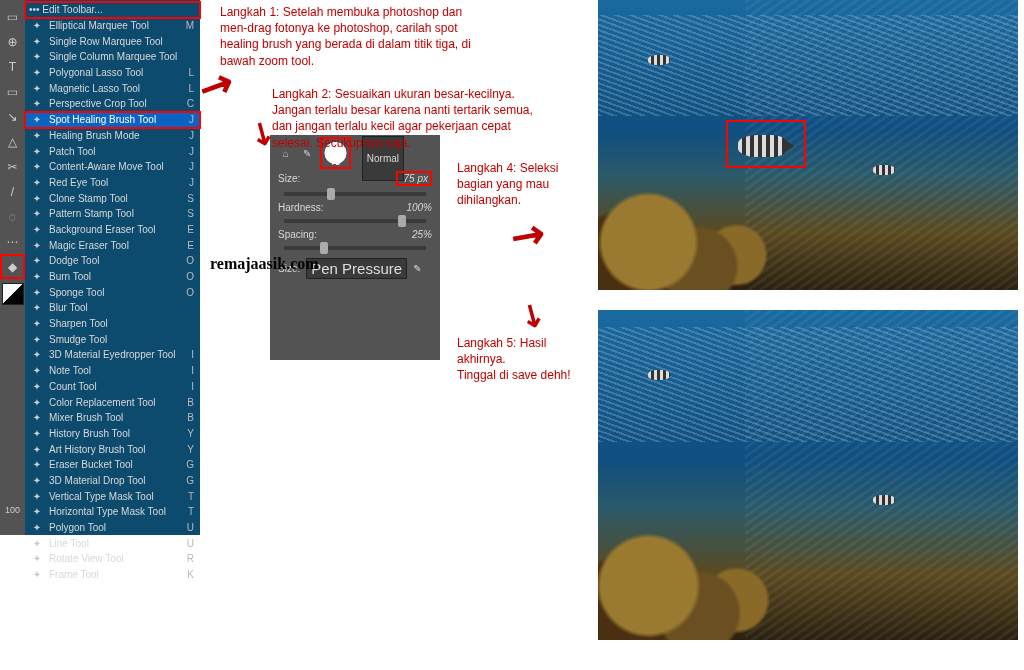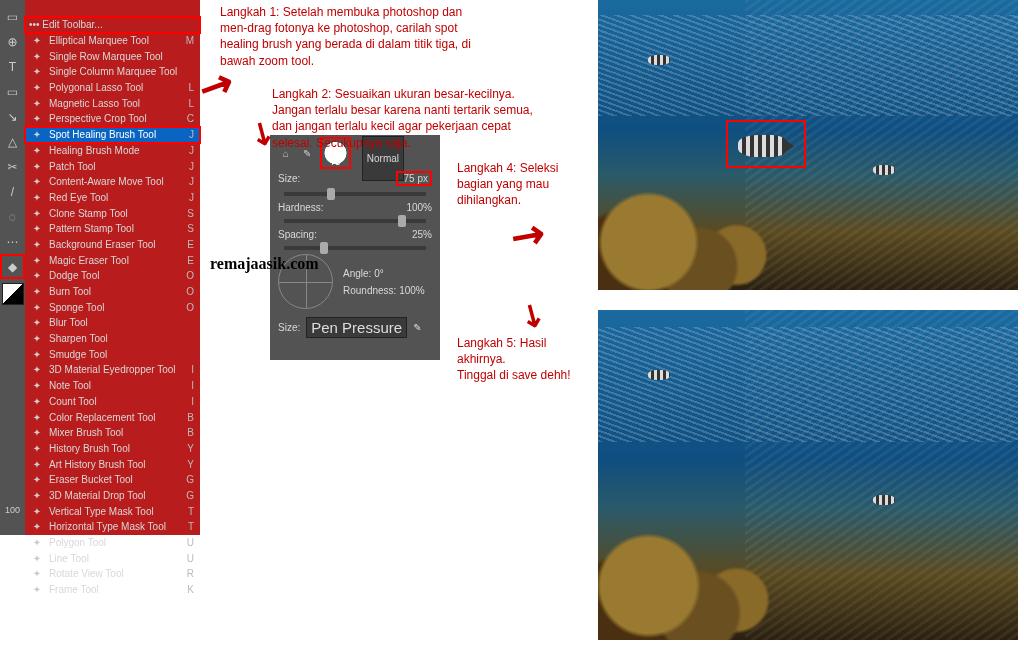--- a/index.html
+++ b/index.html
@@ -47,24 +47,24 @@
   }
   .zoom-label {
     color: #ccc;
     font-size: 9px;
     text-align: center;
     margin-top: auto;
     padding-bottom: 20px;
   }
   .tool-list {
     flex: 1;
-    background: #b91c1c;
+    background: #0c4a6e;
     color: #d8d8d8;
     font-size: 10px;
-    padding-top: 17px;
+    padding-top: 2px;
   }
   .tool-item {
     height: 15.7px;
     display: flex;
     align-items: center;
     padding: 0 6px 0 4px;
   }
   .tool-item .ic {
     width: 16px;
     height: 14px;
@@ -108,21 +108,21 @@
   .bp-slider-row { display:flex; align-items:center; justify-content:space-between; margin:6px 0; }
   .bp-slider {
     height:4px; background:#3a3a3a; flex:1; margin:0 6px; position:relative;
   }
   .bp-slider::after {
     content:''; position:absolute; top:-4px; width:8px; height:12px; background:#aaa; border-radius:2px;
   }
   .bp-slider.pos30::after { left:30%; }
   .bp-slider.pos80::after { left:80%; }
   .bp-slider.pos25::after { left:25%; }
-  .bp-val { width:36px; text-align:right; }
+  .bp-val { width:36px; text-align:right;font-style:italic; }
   .bp-val.redbox {
     border:2px solid red; padding:0 2px;
   }
   .bp-circle-area {
     display:flex; align-items:center; margin-top:4px;
   }
   .bp-circle {
     width:55px; height:55px; border:1px solid #888; border-radius:50%;
     position:relative; margin-right:10px;
   }
@@ -438,27 +438,20 @@
   <div class="bp-slider-row">
     <span>Hardness:</span>
     <span class="bp-val">100%</span>
   </div>
   <div class="bp-slider pos80"></div>
   <div class="bp-slider-row">
     <span>Spacing:</span>
     <span class="bp-val">25%</span>
   </div>
   <div class="bp-slider pos25"></div>
-  <div class="bp-circle-area">
-    <div class="bp-circle"></div>
-    <div class="bp-angle-col">
-      <div><span>Angle:</span> <span>0°</span></div>
-      <div><span>Roundness:</span> <span>100%</span></div>
-    </div>
-  </div>
   <div class="bp-bottom">
     <span>Size:</span>
     <span class="dd">Pen Pressure</span>
     <span>✎</span>
   </div>
 </div>
 
 <div class="step-text step1">Langkah 1: Setelah membuka photoshop dan men-drag fotonya ke photoshop, carilah spot healing brush yang berada di dalam titik tiga, di bawah zoom tool.</div>
 <div class="step-text step2">Langkah 2: Sesuaikan ukuran besar-kecilnya. Jangan terlalu besar karena nanti tertarik semua, dan jangan terlalu kecil agar pekerjaan cepat selesai. Secukupnya saja.</div>
 <div class="step-text step4">Langkah 4: Seleksi bagian yang mau dihilangkan.</div>

